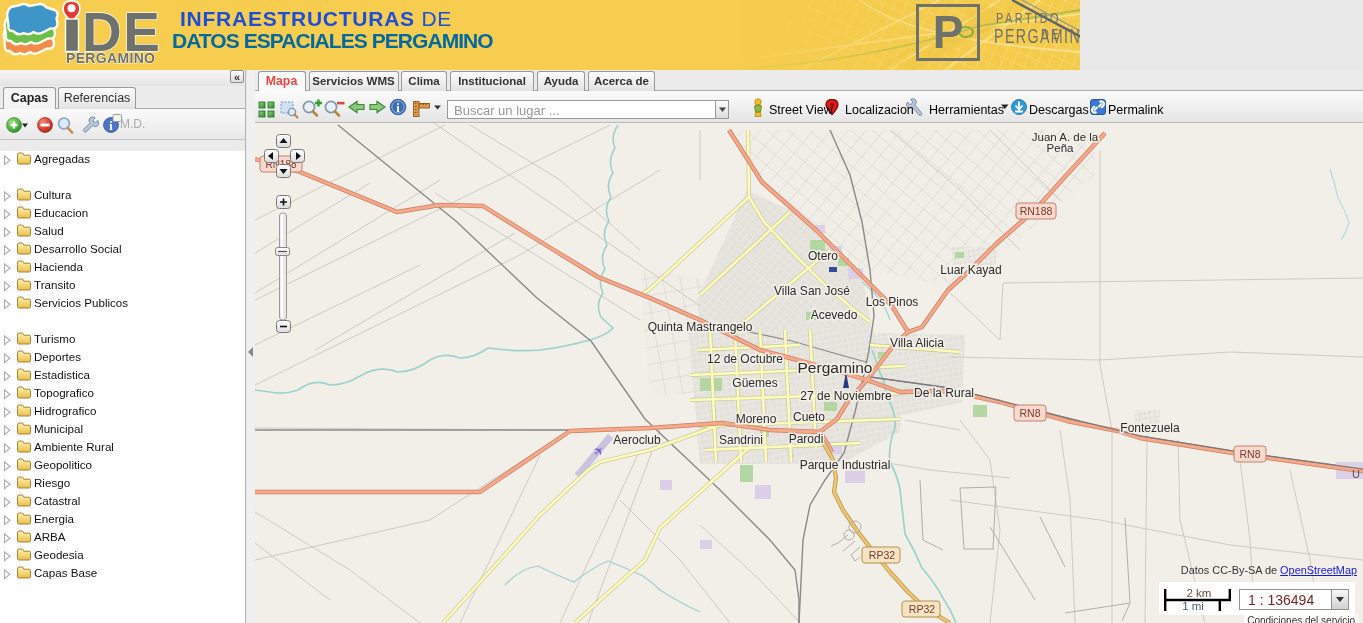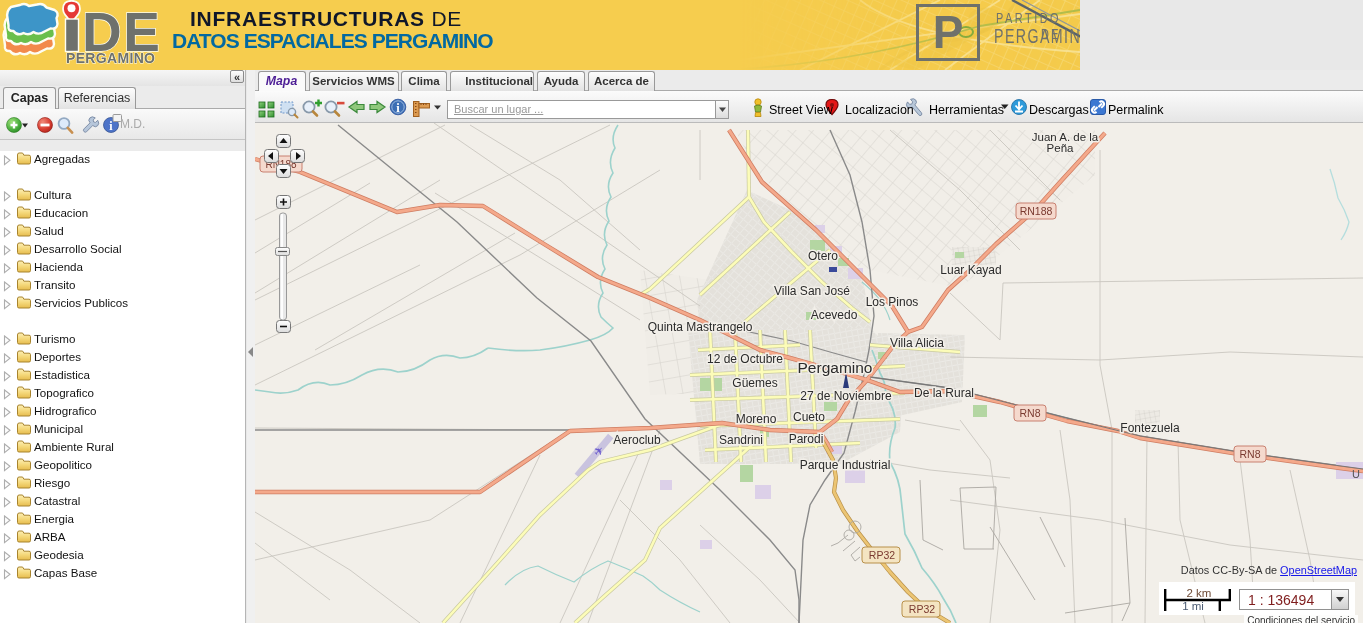--- a/index.html
+++ b/index.html
@@ -3,21 +3,21 @@
 <meta charset="utf-8">
 <style>
   * { margin:0; padding:0; box-sizing:border-box; }
   html,body { width:1363px; height:623px; overflow:hidden; font-family:"Liberation Sans", sans-serif; background:#e8e8e8; }
   #page { position:relative; width:1363px; height:623px; }
 
   
   #header { position:absolute; left:0; top:0; width:1080px; height:70px; background:#f6cd4e; overflow:hidden;text-align:right; }
   #hdr-map { position:absolute; right:0; top:0; }
   #logo { position:absolute; left:0; top:0; }
-  #title1 { position:absolute; left:190px; top:7px; font-size:21px; font-weight:bold; color:#0f172a; letter-spacing:0.75px; }
+  #title1 { position:absolute; left:180px; top:7px; font-size:21px; font-weight:bold; color:#1d4ed8; letter-spacing:0.75px; }
   #title1 .lt { font-weight:normal; }
   #title2 { position:absolute; left:172px; top:29px; font-size:21px; font-weight:bold; color:#0369a1; letter-spacing:-0.95px; }
   #plogo { position:absolute; left:916px; top:4px; width:64px; height:57px; border:3px solid #6f716b; }
   #plogo span { position:absolute; left:50%; top:50%; transform:translate(-50%,-52%); font-size:46px; font-weight:bold; color:#6f716b; }
   #ptxt1 { position:absolute; left:994px; top:10px; font-size:14px; color:#6f716b; letter-spacing:3.2px; transform:scaleX(0.78); transform-origin:left; }
   #ptxt2 { position:absolute; left:994px; top:25px; font-size:20px; color:#6f716b; letter-spacing:2px; transform:scaleX(0.71); transform-origin:left; }
 
   
   #sidebar { position:absolute; left:0; top:70px; width:246px; height:553px; background:#ebebeb; border-right:1px solid #b5b5b5;}
   #sb-top { position:absolute; left:0; top:0; width:100%; height:16px; background:linear-gradient(#f6f6f6,#e4e4e4); }
@@ -31,21 +31,21 @@
   #sb-tree { position:absolute; left:0; top:71px; width:245px; height:558px; background:#fff;margin-top:10px; }
   .trow { position:absolute; left:0; width:100%; height:18px; font-size:11.6px; color:#111; }
   .trow .lbl { position:absolute; left:34px; top:1px; }
 
   
   #main { position:absolute; left:255px; top:70px; width:1108px; height:553px; }
   #main-tabs { position:absolute; left:0; top:0; width:1108px; height:21px; background:#ebebeb; border-bottom:1px solid #aaa;}
   .mtab { position:absolute; top:1px; height:20px; white-space:nowrap; overflow:hidden; border:1px solid #999; border-bottom:none; border-radius:3px 3px 0 0; font-size:11.5px; color:#333; text-align:center; background:linear-gradient(#fdfdfd,#e2e2e2); line-height:19px;font-weight:bold; }
   #main-toolbar { position:absolute; left:0; top:21px; width:1108px; height:32px; background:linear-gradient(#fbfbfb,#e5e5e5); border-bottom:1px solid #bbb; }
   #search { position:absolute; left:192px; top:9px; width:282px; height:19px; background:#fff; border:1px solid #999; }
-  #search span { position:absolute; left:6px; top:2px; font-size:11px; color:#999;text-decoration:underline; }
+  #search span { position:absolute; left:6px; top:2px; font-size:13px; color:#999; }
   #search .dd { position:absolute; right:0; top:0; width:13px; height:17px; background:linear-gradient(#fcfcfc,#dcdcdc); border-left:1px solid #999; }
   .tbtxt { position:absolute; top:12px; font-size:12.5px; color:#000; }
 
   
   #map { position:absolute; left:0; top:53px; width:1108px; height:500px; background:#f2efe9; overflow:hidden; }
 
   
   #splitter { position:absolute; left:247px; top:70px; width:8px; height:553px; background:#f0f0f0; }
   #split-arr { position:absolute; left:1px; top:277px; width:0; height:0; border-top:5px solid transparent; border-bottom:5px solid transparent; border-right:5px solid #888; }
 
@@ -373,24 +373,24 @@
           <div class="lbl">Capas Base</div>
         </div>
 </div>
   </div>
   <div id="splitter">
       <div id="split-arr"></div>
     </div>
 
   <div id="main">
     <div id="main-tabs">
-<div class="mtab" style="left:2.5px;width:48px;background:#fafafa;font-weight:bold;color:#4c1d95;height:21px;font-size:12.3px;font-style:italic;">Mapa</div>
+<div class="mtab" style="left:2.5px;width:48px;background:#fafafa;font-weight:bold;color:#ef4444;height:21px;font-size:12.3px;">Mapa</div>
 <div class="mtab" style="left:53.5px;width:90px;">Servicios WMS</div>
 <div class="mtab" style="left:146px;width:46px;">Clima</div>
-<div class="mtab" style="left:195px;width:84px;text-align:right;">Institucional</div>
+<div class="mtab" style="left:195px;width:84px;">Institucional</div>
 <div class="mtab" style="left:282px;width:48px;">Ayuda</div>
 <div class="mtab" style="left:333px;width:67px;">Acerca de</div>
 </div>
     <div id="main-toolbar">
       <div id="mt-icons">
 <svg width="480" height="32" viewBox="0 0 480 32" style="position:absolute;left:0;top:0">
   <defs>
     <linearGradient id="gsq" x1="0" y1="0" x2="1" y2="1">
       <stop offset="0" stop-color="#8fd07c"></stop>
                 <stop offset="1" stop-color="#2f8f2f"></stop>

